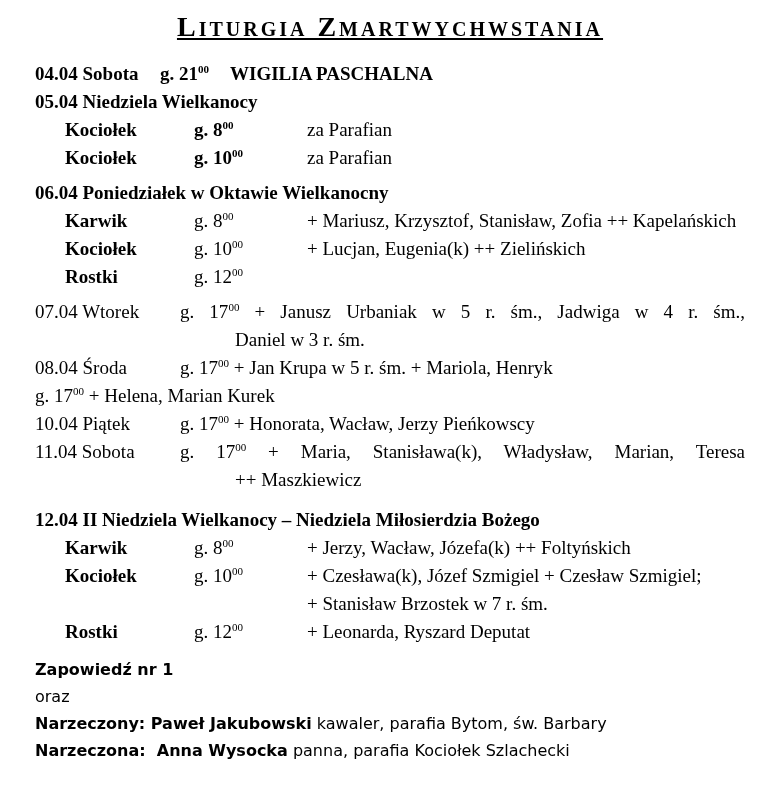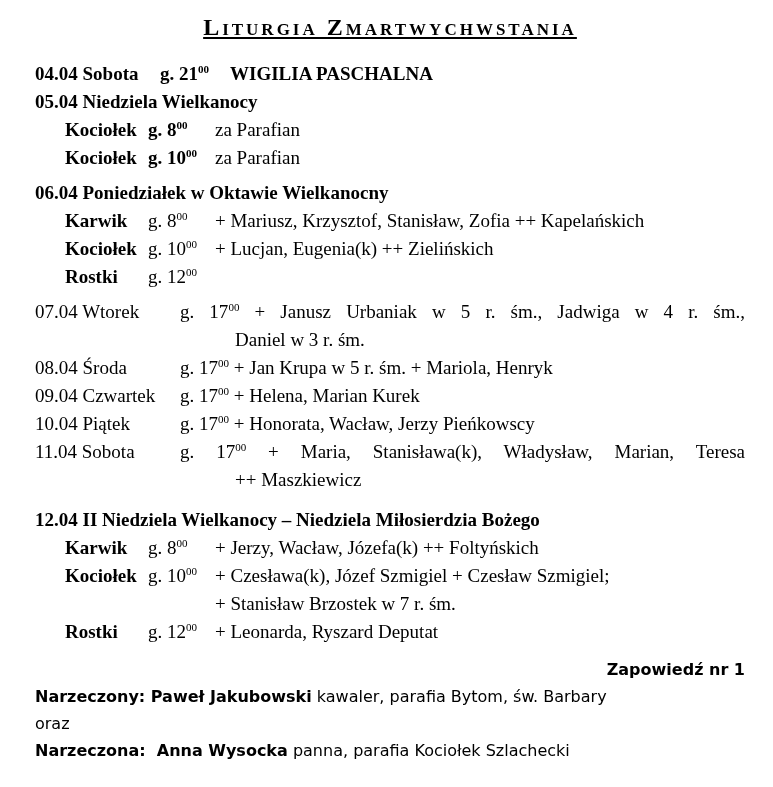--- a/index.html
+++ b/index.html
@@ -10,37 +10,37 @@
     font-size: 19px;
     overflow: hidden;
   }
   .page { padding: 14px 28px 0 35px; }
 
   .title {
     text-align: center;
     font-weight: bold;
     font-variant: small-caps;
     letter-spacing: 3px;
-    font-size: 24px;
+    font-size: 28px;
     line-height: 26px;
     margin-bottom: 20px;
   }
   .title .underline { text-decoration: underline; }
 
   .row { line-height: 28px; }
   .flex { display: flex; align-items: flex-start; }
   .b { font-weight: bold; }
   .hdr { font-weight: bold; }
 
   .cell { flex: none; }
   .date1 { width: 125px; }
   .date2 { width: 145px; }
   .time  { width: 67px; }
   .time1 { width: 70px; }
-  .church { margin-left: 30px; }
+  .church { margin-left: 30px; gap: 46px; }
   .name { width: 83px; }
   .txt { flex: 1 1 auto; min-width: 0; }
 
   .l1.just { text-align: justify; text-align-last: justify; }
   .l2.indent { margin-left: 55px; }
 
   sup {
     font-size: 0.58em;
     vertical-align: super;
     line-height: 0;
@@ -49,21 +49,21 @@
 
   .mt7 { margin-top: 7px; }
   .mt2 { margin-top: 12px; }
 
   .banns {
     margin-top: 10px;
     font-family: "DejaVu Sans", sans-serif;
     font-size: 16px;
     line-height: 27px;
   }
-  .sb { font-weight: bold; text-align: right; }
+  .sb { font-weight: bold; }
   .pre { white-space: pre; }
 </style>
 </head>
 <body>
 
 <div class="page">
 
   <div class="title">
     <span class="underline">Liturgia Zmartwychwstania</span>
   </div>
@@ -116,21 +116,20 @@
   </div>
 
   <div class="row flex day">
     <span class="cell date2">08.04 Środa</span>
     <div class="txt">
       <div class="l1"><span>g. 17</span><sup>00</sup> <span>+ Jan Krupa w 5 r. śm. + Mariola, Henryk</span></div>
     </div>
   </div>
 
   <div class="row flex day">
-    <span class="cell date2">09.04 Czwartek</span>
     <div class="txt">
       <div class="l1"><span>g. 17</span><sup>00</sup> <span>+ Helena, Marian Kurek</span></div>
     </div>
   </div>
 
   <div class="row flex day">
     <span class="cell date2">10.04 Piątek</span>
     <div class="txt">
       <div class="l1"><span>g. 17</span><sup>00</sup> <span>+ Honorata, Wacław, Jerzy Pieńkowscy</span></div>
     </div>
@@ -162,18 +161,18 @@
   </div>
 
   <div class="row flex church">
     <span class="cell name b">Rostki</span>
     <span class="cell time"><span>g. 12</span><sup>00</sup></span>
     <span class="txt">+ Leonarda, Ryszard Deputat</span>
   </div>
 
   <div class="banns">
     <div class="sb">Zapowiedź nr 1</div>
+    <div>oraz</div>
     <div><span class="sb">Narzeczony: Paweł Jakubowski</span> <span>kawaler, parafia Bytom, św. Barbary</span></div>
-    <div>oraz</div>
     <div><span class="sb pre">Narzeczona:  Anna Wysocka</span> <span>panna, parafia Kociołek Szlachecki</span></div>
   </div>
 
 </div>
 
 </body></html>

